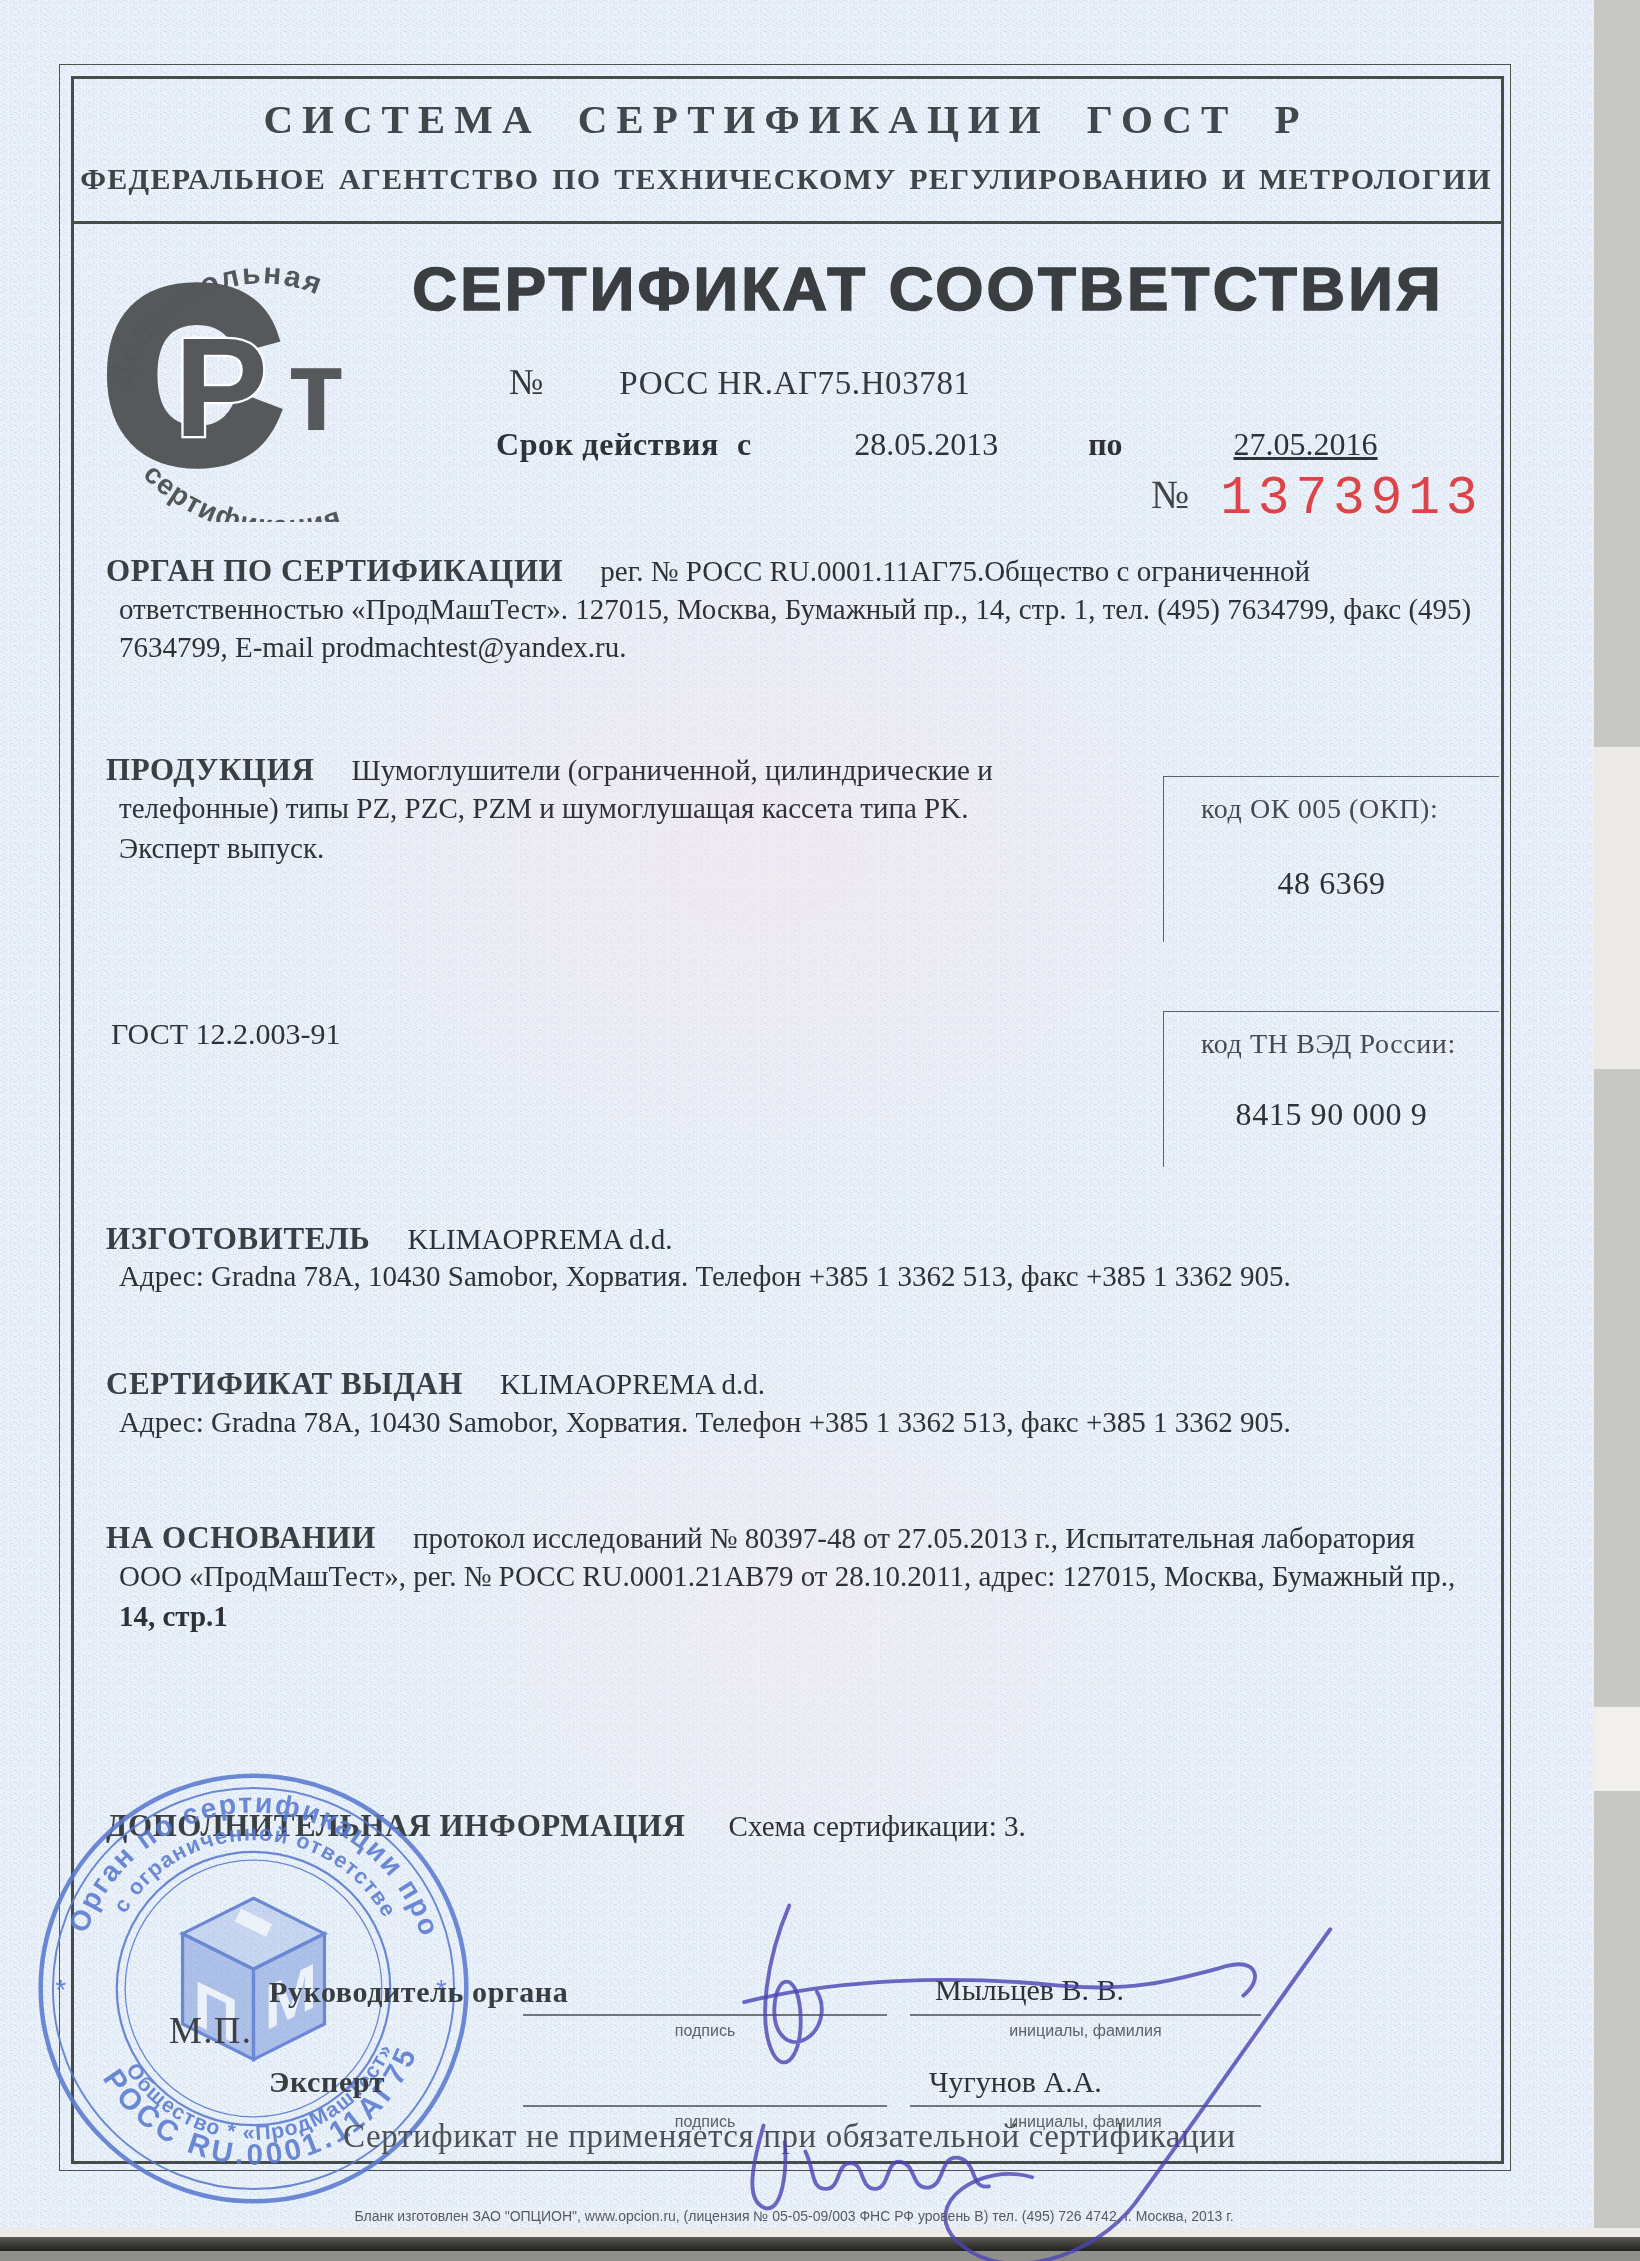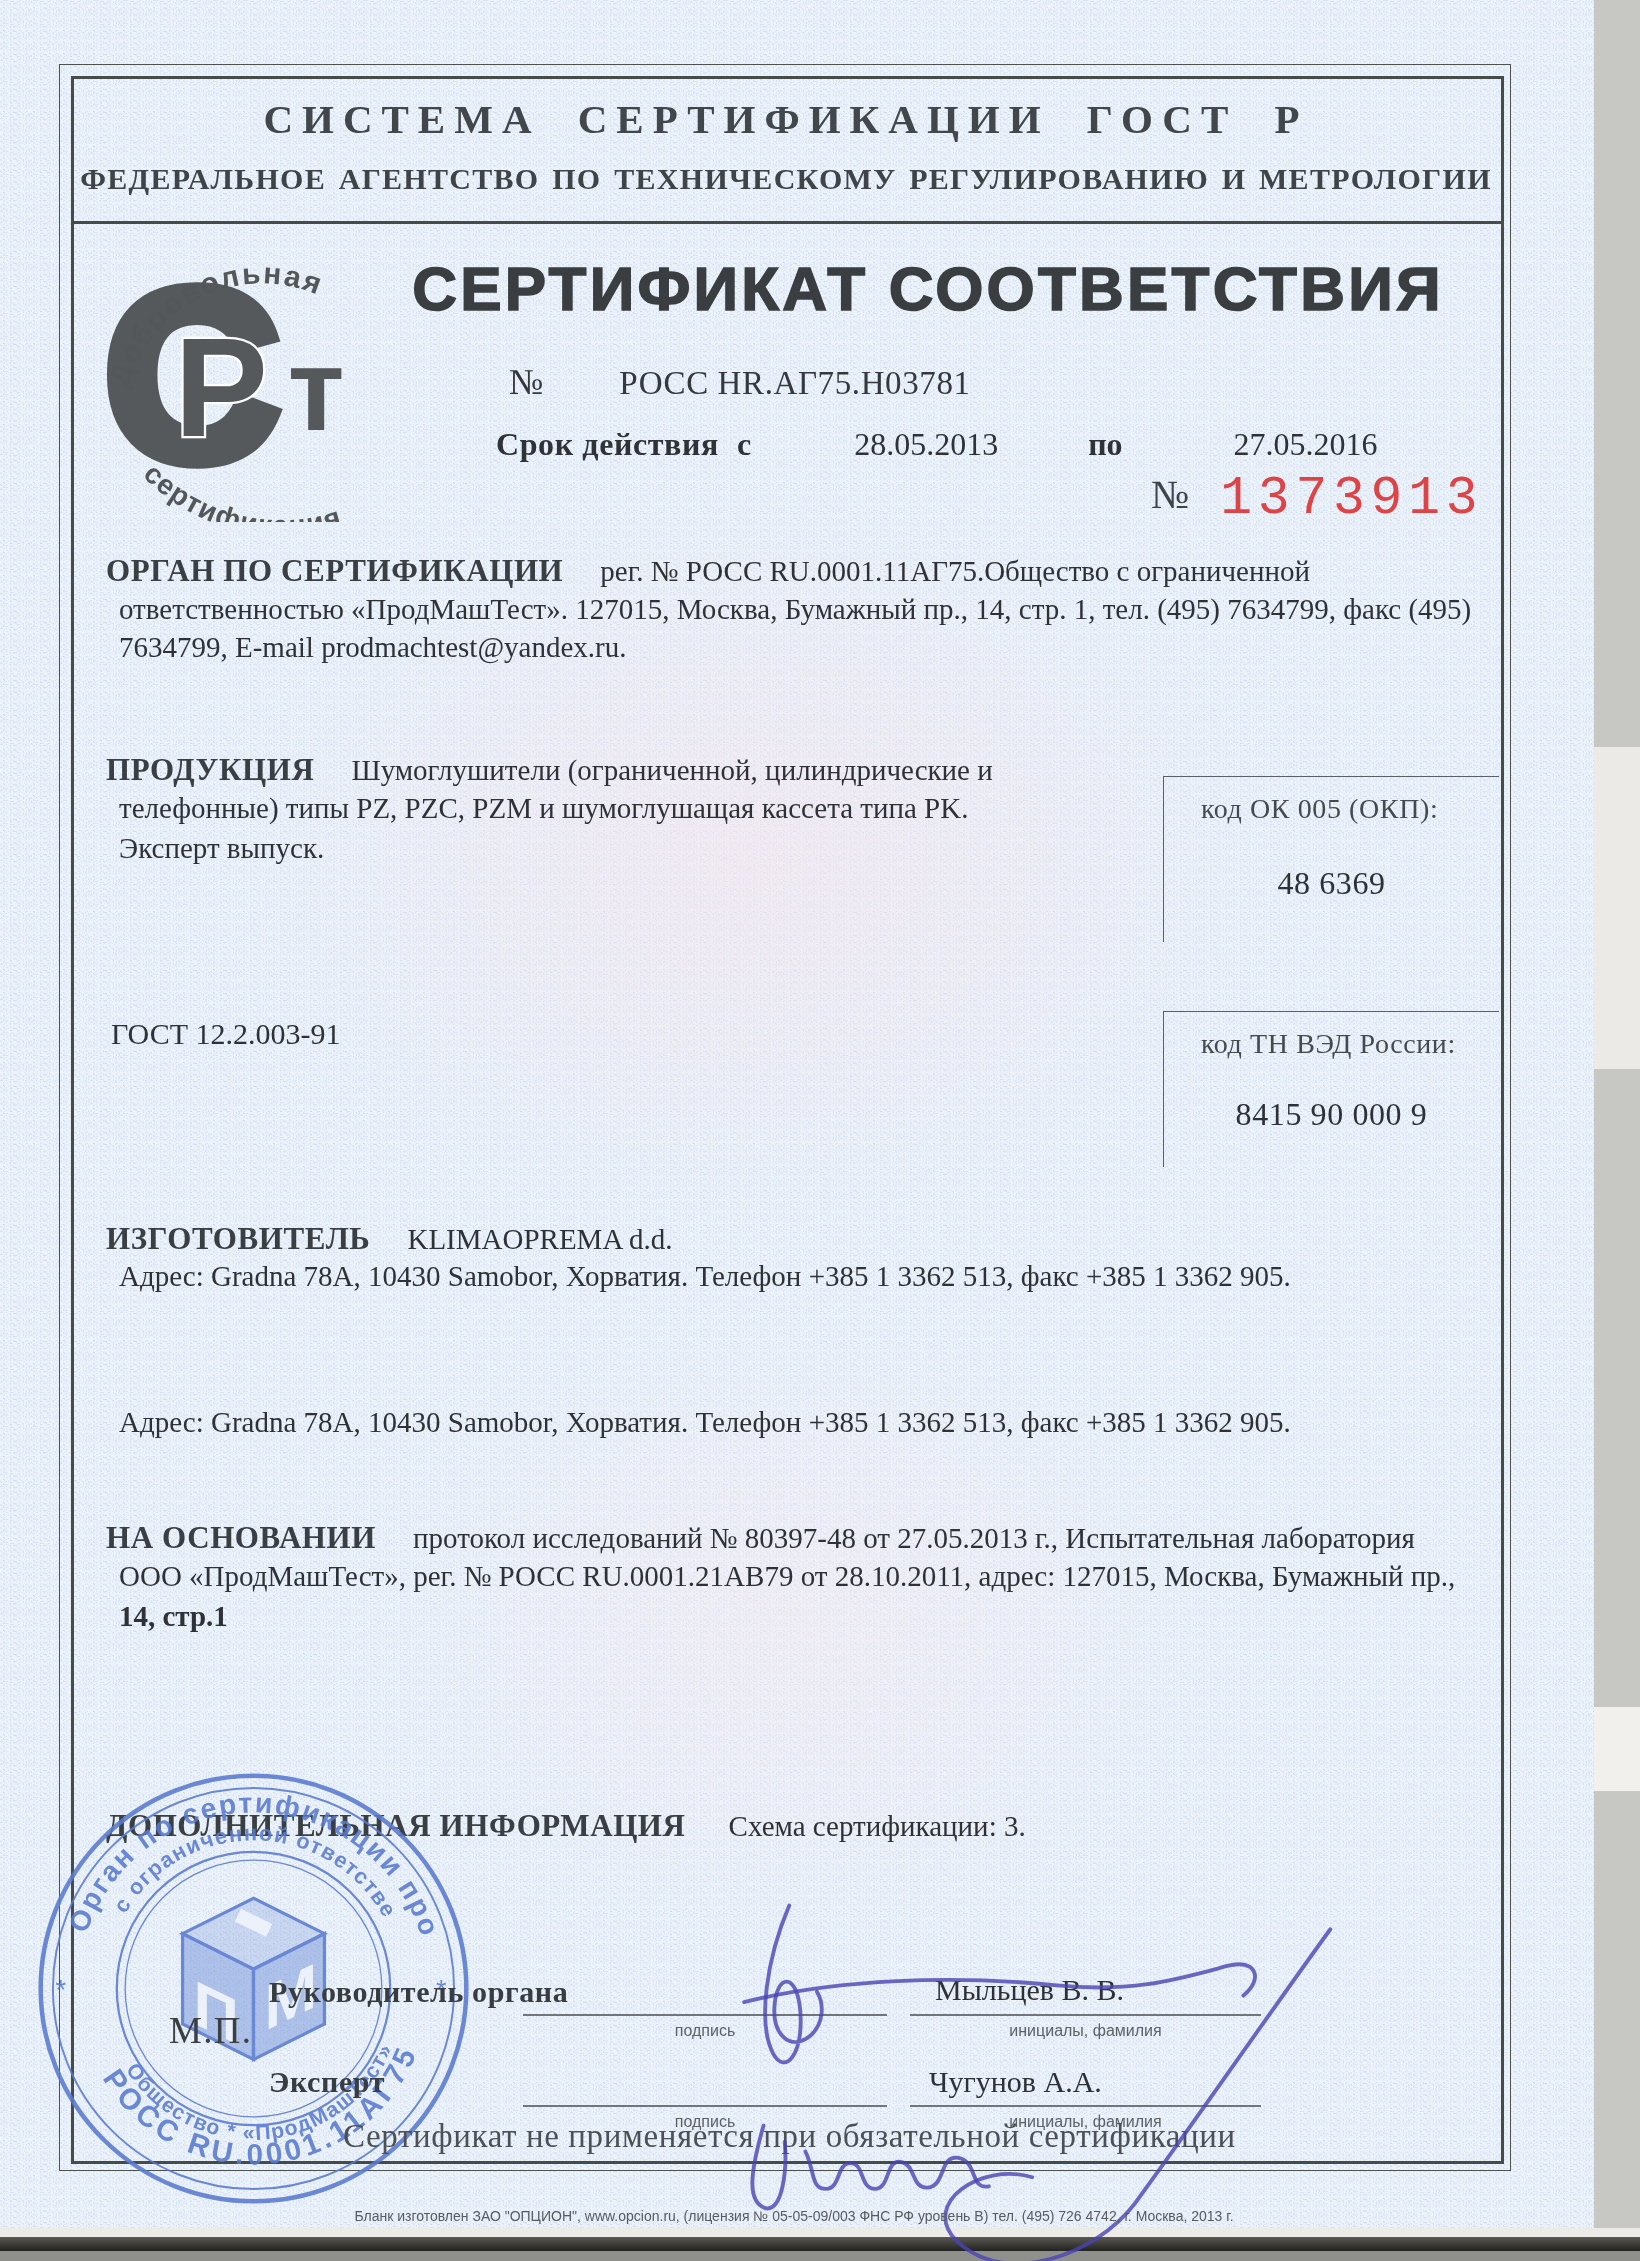--- a/index.html
+++ b/index.html
@@ -31,21 +31,21 @@
       letter-spacing:1.3px;word-spacing:3.9px;color:#3f4448;}
   .title{left:374px;top:253px;width:1108px;text-align:center;font-family:"Liberation Sans",sans-serif;
       font-size:62px;font-weight:700;letter-spacing:3.2px;color:#3b3e41;-webkit-text-stroke:1.6px #3b3e41;}
   .no-row{left:509px;top:361px;font-size:36px;color:#35393d;}
   .no-row .num{font-size:33px;margin-left:76px;letter-spacing:0.6px;}
   .valid-row{left:496px;top:426px;font-size:32px;color:#2f3337;}
   .valid-row .lbl{font-weight:bold;letter-spacing:0.6px;}
   .valid-row .prep{font-weight:bold;margin-left:18px;}
   .valid-row .d1{margin-left:103px;}
   .valid-row .prep2{font-weight:bold;margin-left:90px;}
-  .valid-row .d2{margin-left:111px;}
+  .valid-row .d2{margin-left:111px;text-decoration:underline;}
   .blank-row{left:1151px;top:469px;}
   .blank-row .no{font-size:40px;color:#3f4449;vertical-align:5.2px;}
   .blank-row .rednum{font-family:"Liberation Mono",monospace;font-size:53px;letter-spacing:5.8px;margin-left:31px;}
   
   .sec-label{font-size:31px;font-weight:bold;letter-spacing:0.6px;color:#3a3f43;}
   .body-t{font-size:29px;color:#2e3236;}
   .inline-val{margin-left:37px;font-size:29px;font-weight:normal;letter-spacing:0;color:#2e3236;}
   .codebox{width:335px;border-top:1.3px solid #596066;border-left:1.3px solid #596066;}
   .codebox .cb-label{padding:15.5px 0 0 37px;font-size:28px;color:#454a4e;letter-spacing:0.6px;}
   .codebox .cb-value{text-align:center;font-size:32px;color:#2e3236;letter-spacing:0.6px;}
@@ -132,20 +132,23 @@
   <div class="abs codebox" style="left:1163px;top:1011px;height:155px;">
     <div class="cb-label">код ТН ВЭД России:</div>
     <div class="cb-value" style="margin-top:36px;">8415 90 000 9</div>
   </div>
 
   <div class="abs" style="left:106px;top:1221px;">
     <span class="sec-label">ИЗГОТОВИТЕЛЬ</span><span class="inline-val">KLIMAOPREMA d.d.</span>
   </div>
   <div class="abs body-t" style="left:119px;top:1260px;">Адрес: Gradna 78A, 10430 Samobor, Хорватия. Телефон +385 1 3362 513, факс +385 1 3362 905.</div>
 
+  <div class="abs" style="left:106px;top:1366px;">
+    <span class="sec-label">СЕРТИФИКАТ ВЫДАН</span><span class="inline-val">KLIMAOPREMA d.d.</span>
+  </div>
   <div class="abs body-t" style="left:119px;top:1406px;">Адрес: Gradna 78A, 10430 Samobor, Хорватия. Телефон +385 1 3362 513, факс +385 1 3362 905.</div>
 
   <div class="abs" style="left:106px;top:1520px;">
     <span class="sec-label">НА ОСНОВАНИИ</span><span class="inline-val">протокол исследований № 80397-48 от 27.05.2013 г., Испытательная лаборатория</span>
   </div>
   <div class="abs body-t" style="left:119px;top:1560px;">ООО «ПродМашТест», рег. № РОСС RU.0001.21АВ79 от 28.10.2011, адрес: 127015, Москва, Бумажный пр.,</div>
   <div class="abs body-t" style="left:119px;top:1600px;font-weight:bold;">14, стр.1</div>
 
   <div class="abs" style="left:106px;top:1808px;">
     <span class="sec-label">ДОПОЛНИТЕЛЬНАЯ ИНФОРМАЦИЯ</span><span class="inline-val" style="margin-left:43px;">Схема сертификации: 3.</span>

